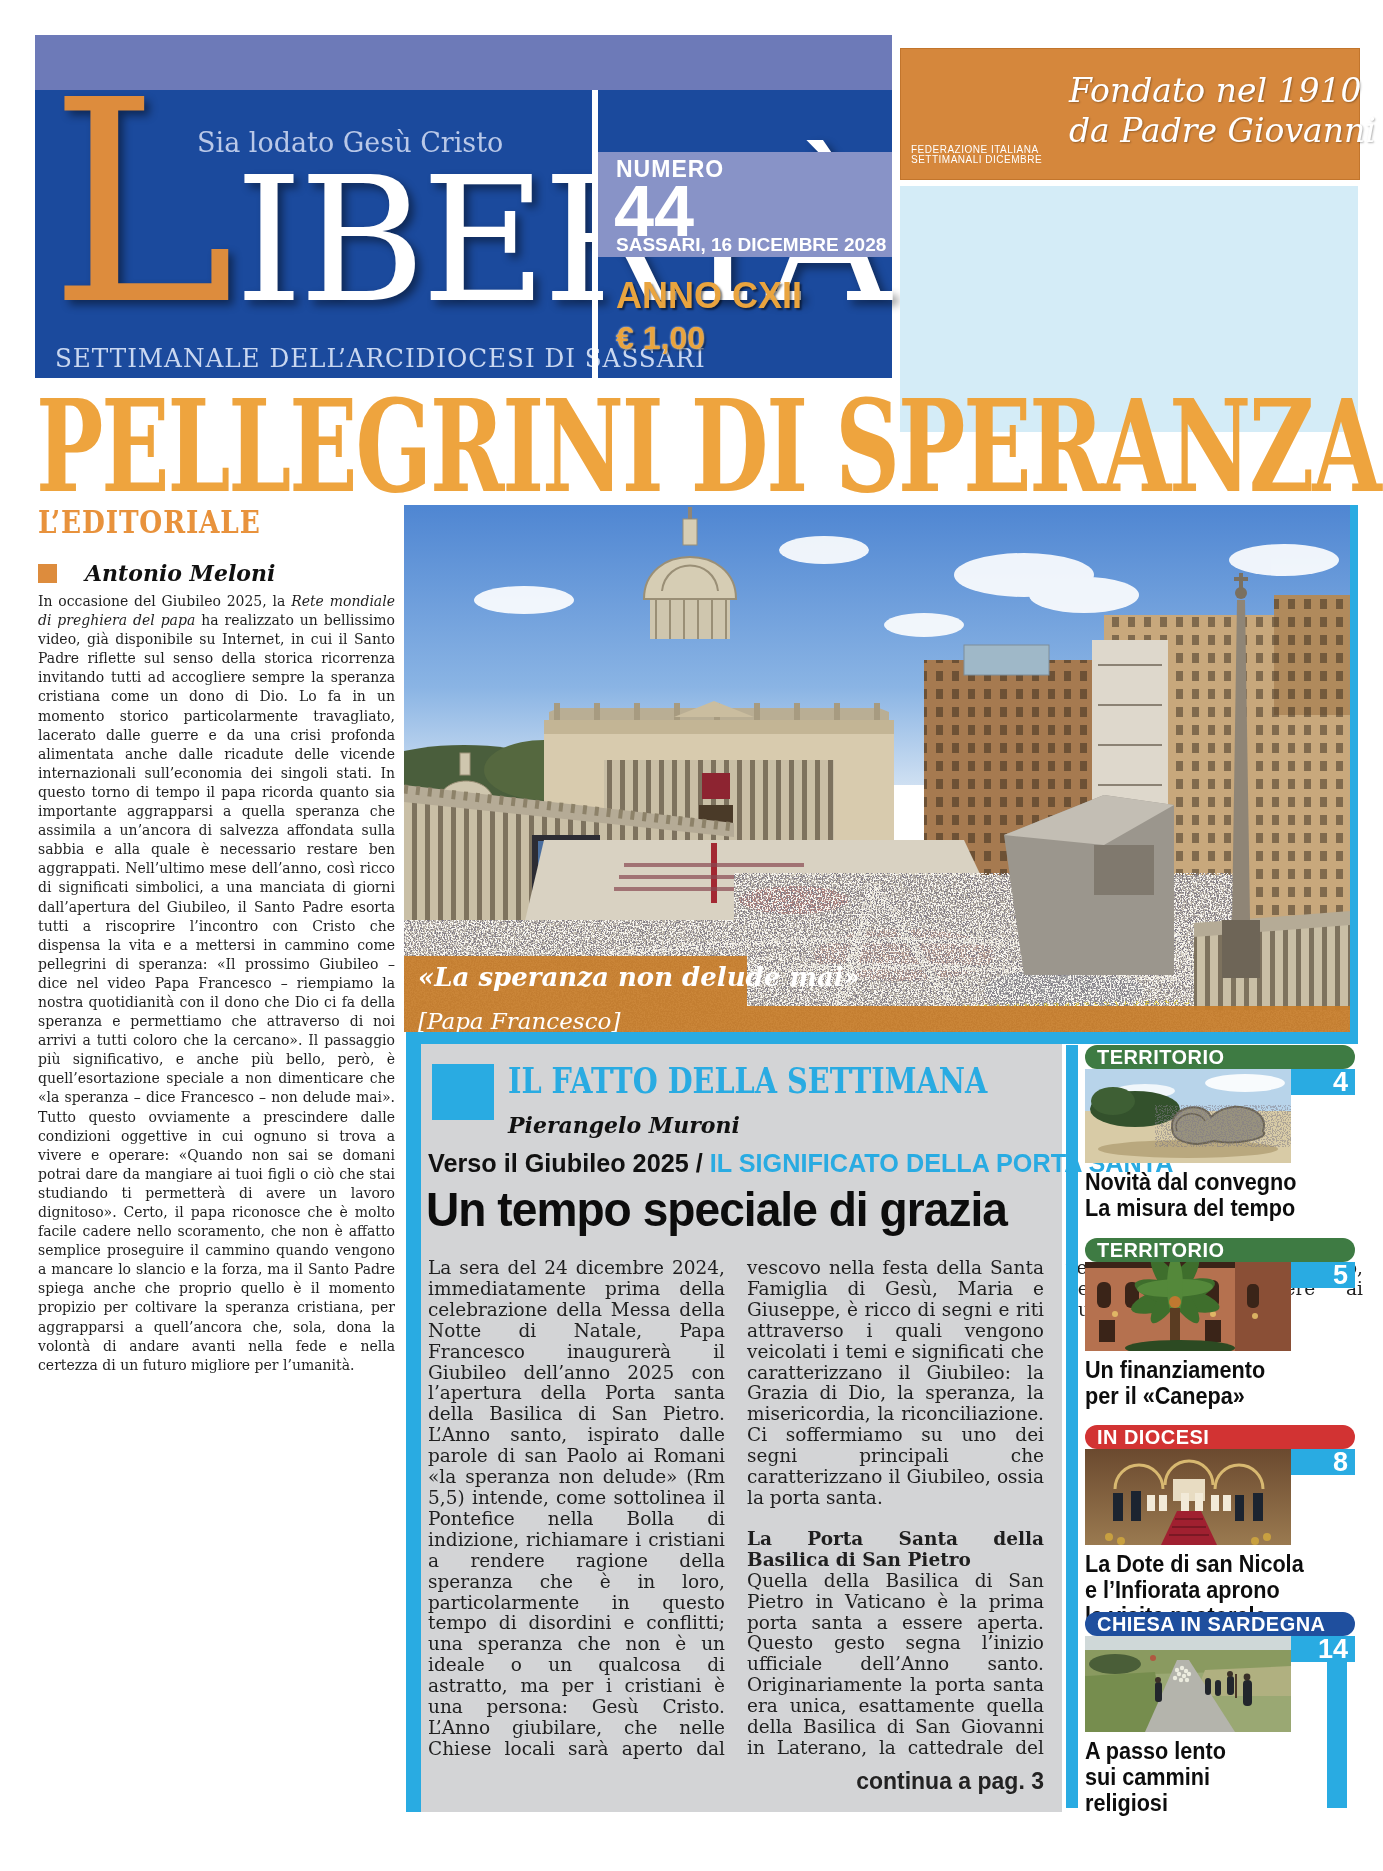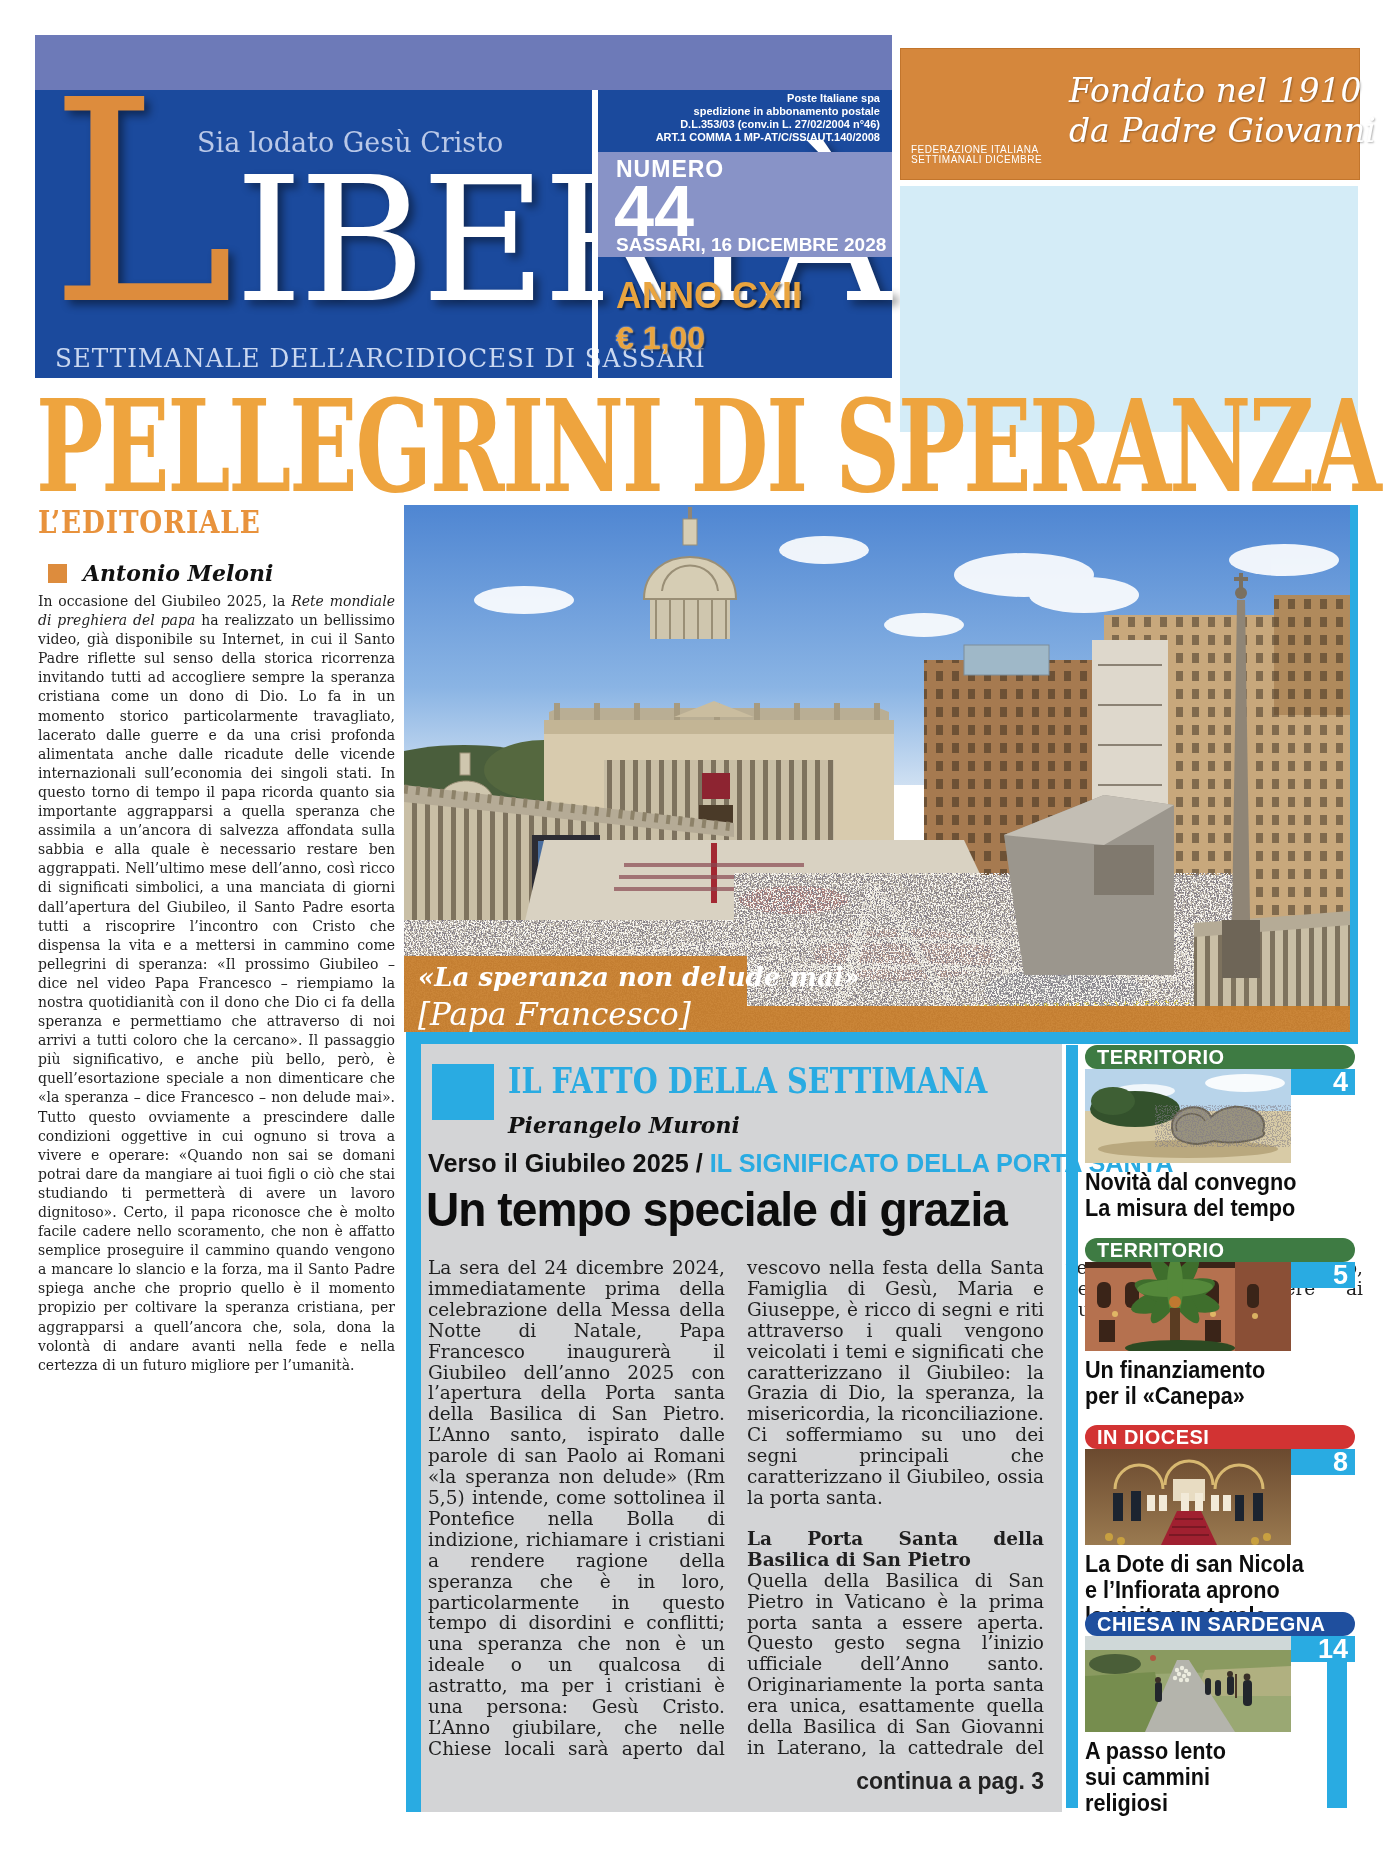--- a/index.html
+++ b/index.html
@@ -40,35 +40,35 @@
   
   .bluebox{left:900px;top:186px;width:458px;height:246px;background:#d4ecf7;}
 
   
   .headline{left:36px;top:382px;font-family:"DejaVu Serif",serif;font-weight:bold;font-size:128px;
             color:#eea43e;white-space:nowrap;letter-spacing:-3px;transform:scaleX(.70);transform-origin:left;line-height:1;}
 
   
   .ed-label{left:38px;top:504px;font-family:"DejaVu Serif",serif;font-weight:bold;font-size:31px;
             color:#e8923c;transform:scaleX(.85);transform-origin:left;white-space:nowrap;letter-spacing:1px;}
-  .ed-author{left:38px;top:560px;display:flex;align-items:center;gap:16px;margin-left:10px;}
+  .ed-author{left:38px;top:560px;display:flex;align-items:center;gap:28px;}
   .ed-square{width:19px;height:19px;background:#dd8c3d;}
   .ed-author-name{font-family:"DejaVu Serif",serif;font-weight:bold;font-style:italic;font-size:22px;color:#111;}
   .ed-body{left:38px;top:592px;width:357px;font-family:"DejaVu Serif",serif;font-size:14px;line-height:19.1px;
            color:#1f1f1f;text-align:justify;}
 
   
   .photo{left:404px;top:505px;width:946px;height:527px;}
   .photo svg{display:block;width:100%;height:100%;}
   .photo-rborder{left:1350px;top:505px;width:8px;height:527px;background:#29abe2;}
   .caption-box{left:404px;top:956px;width:343px;height:76px;background:rgba(199,125,44,.94);
                padding:6px 0 0 14px;box-sizing:border-box;}
   .caption-strip{left:747px;top:1006px;width:603px;height:26px;background:rgba(199,125,44,.94);}
   .cap1{font-family:"DejaVu Serif",serif;font-style:italic;font-weight:bold;font-size:26px;color:#fff;white-space:nowrap;}
-  .cap2{font-family:"DejaVu Serif",serif;font-style:italic;font-size:31px;color:#fff;margin-top:4px;}
+  .cap2{font-family:"DejaVu Serif",serif;font-style:italic;font-size:23px;color:#fff;margin-top:16px;}
 
   
   .hbar{left:406px;top:1032px;width:952px;height:12px;background:#29abe2;}
   .factbox{left:406px;top:1044px;width:656px;height:768px;background:#d3d4d6;}
   .fact-lborder{position:absolute;left:0;top:0;width:15px;height:100%;background:#29abe2;}
   .fact-square{left:432px;top:1064px;width:62px;height:56px;background:#29abe2;}
   .fact-kicker{left:508px;top:1060px;font-family:"DejaVu Serif",serif;font-weight:bold;font-size:35px;
                color:#29abe2;transform:scaleX(.82);transform-origin:left;white-space:nowrap;letter-spacing:0px;}
   .fact-author{left:508px;top:1112px;font-family:"DejaVu Serif",serif;font-weight:bold;font-style:italic;
                font-size:22px;color:#111;}
@@ -106,26 +106,20 @@
 
   <div class="abs masthead">
     <div class="mh-strip"></div>
     <div class="mh-motto">Sia lodato Gesù Cristo</div>
     <div class="mh-logo">
       <span class="big-l">L</span>
         <span class="rest">IBERTÀ</span>
     </div>
     <div class="mh-sub">SETTIMANALE DELL’ARCIDIOCESI DI SASSARI</div>
     <div class="mh-divider"></div>
-    <div class="mh-postal">
-      <div>Poste Italiane spa</div>
-      <div>spedizione in abbonamento postale</div>
-      <div>D.L.353/03 (conv.in L. 27/02/2004 n°46)</div>
-      <div>ART.1 COMMA 1 MP-AT/C/SS/AUT.140/2008</div>
-    </div>
     <div class="mh-numpanel">
       <div class="mh-numlabel">NUMERO</div>
       <div class="mh-num">44</div>
       <div class="mh-date">SASSARI, 16 DICEMBRE 2028</div>
     </div>
     <div class="mh-anno">ANNO CXII</div>
     <div class="mh-price">€ 1,00</div>
   </div>
 
   <div class="abs fisc">

